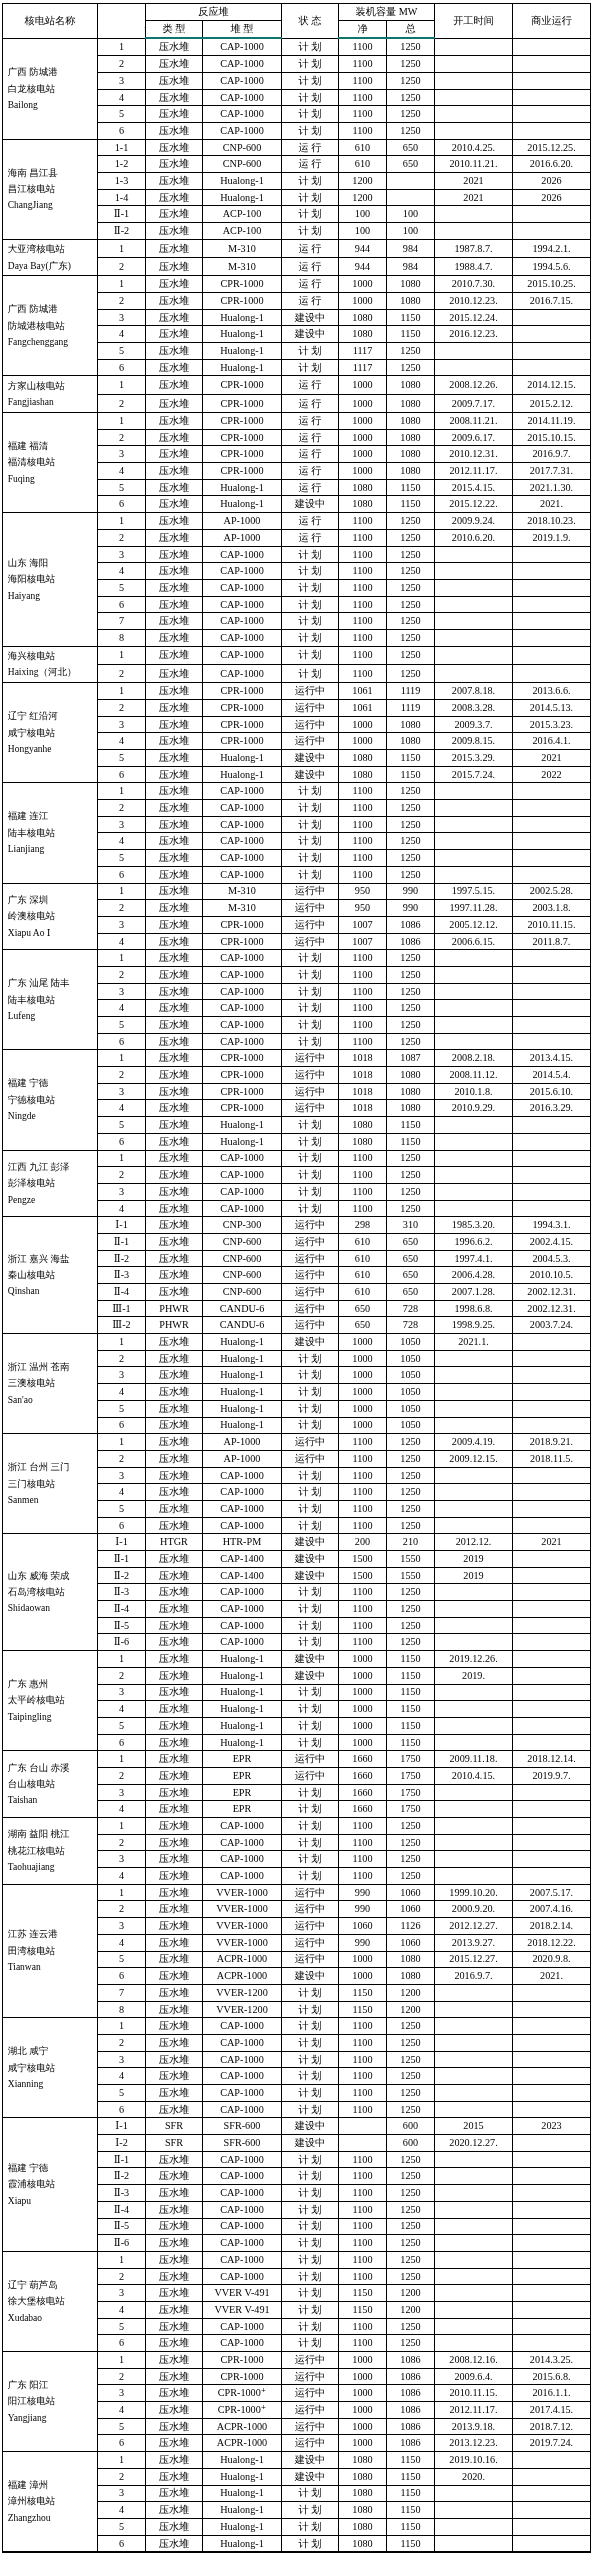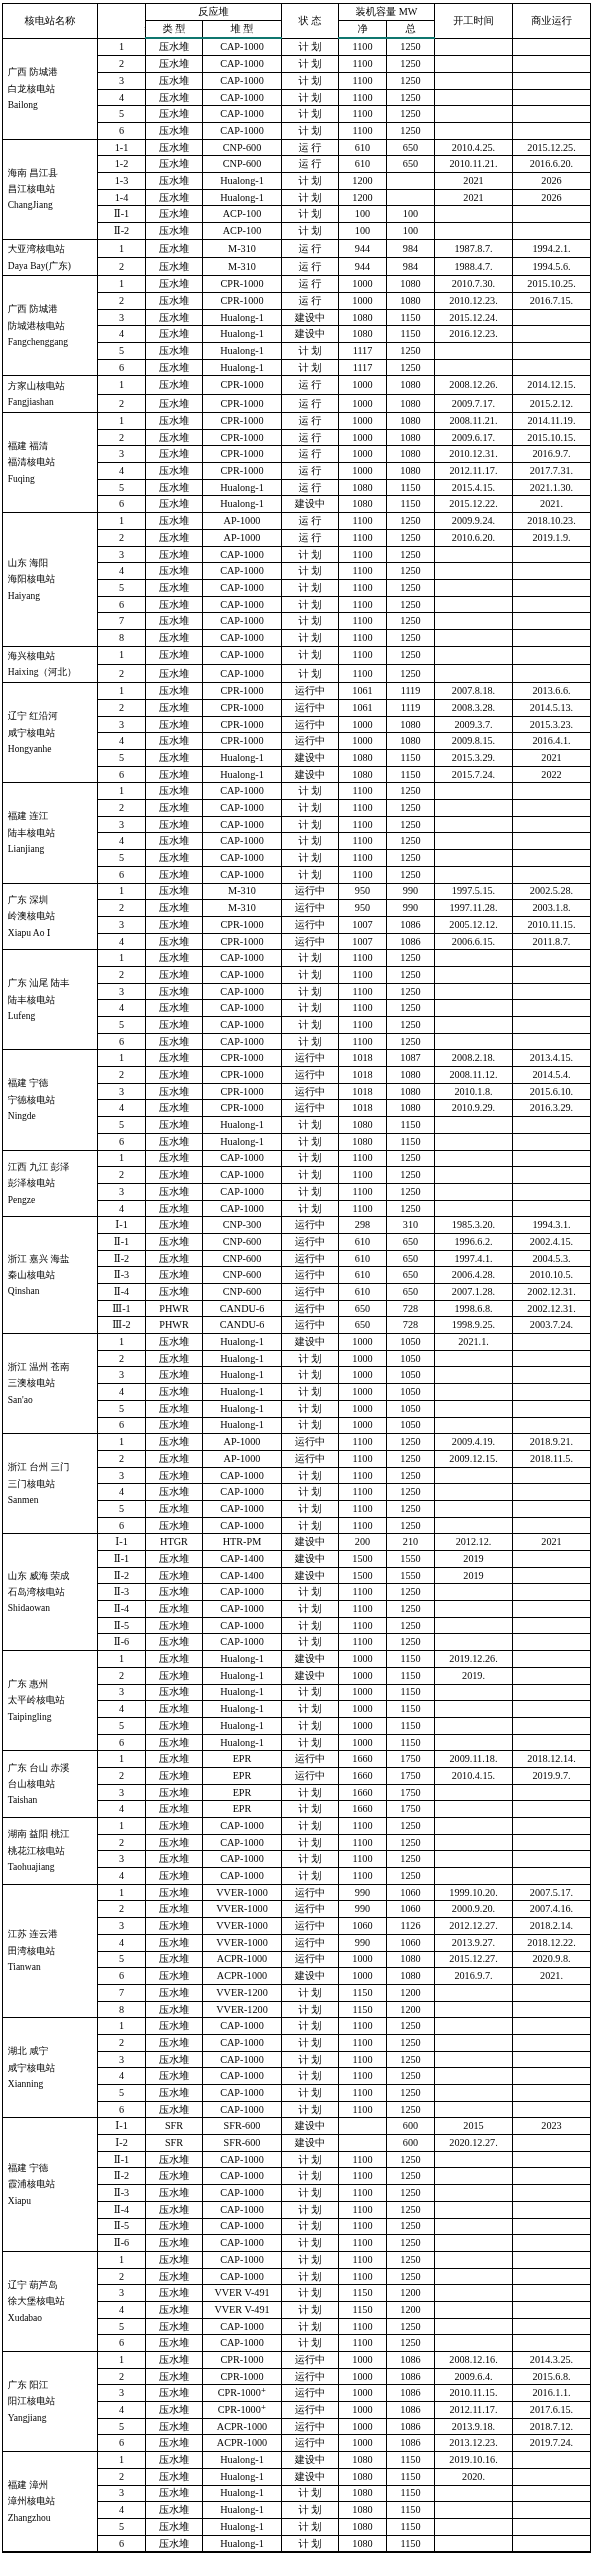--- a/index.html
+++ b/index.html
@@ -1593,21 +1593,21 @@
         <td>2016.1.1.</td>
       </tr>
       <tr>
         <td>4</td>
         <td>压水堆</td>
         <td>CPR-1000⁺</td>
         <td>运行中</td>
         <td>1000</td>
         <td>1086</td>
         <td>2012.11.17.</td>
-        <td>2017.6.15.</td>
+        <td>2017.4.15.</td>
       </tr>
       <tr>
         <td>5</td>
         <td>压水堆</td>
         <td>ACPR-1000</td>
         <td>运行中</td>
         <td>1000</td>
         <td>1086</td>
         <td>2013.9.18.</td>
         <td>2018.7.12.</td>

